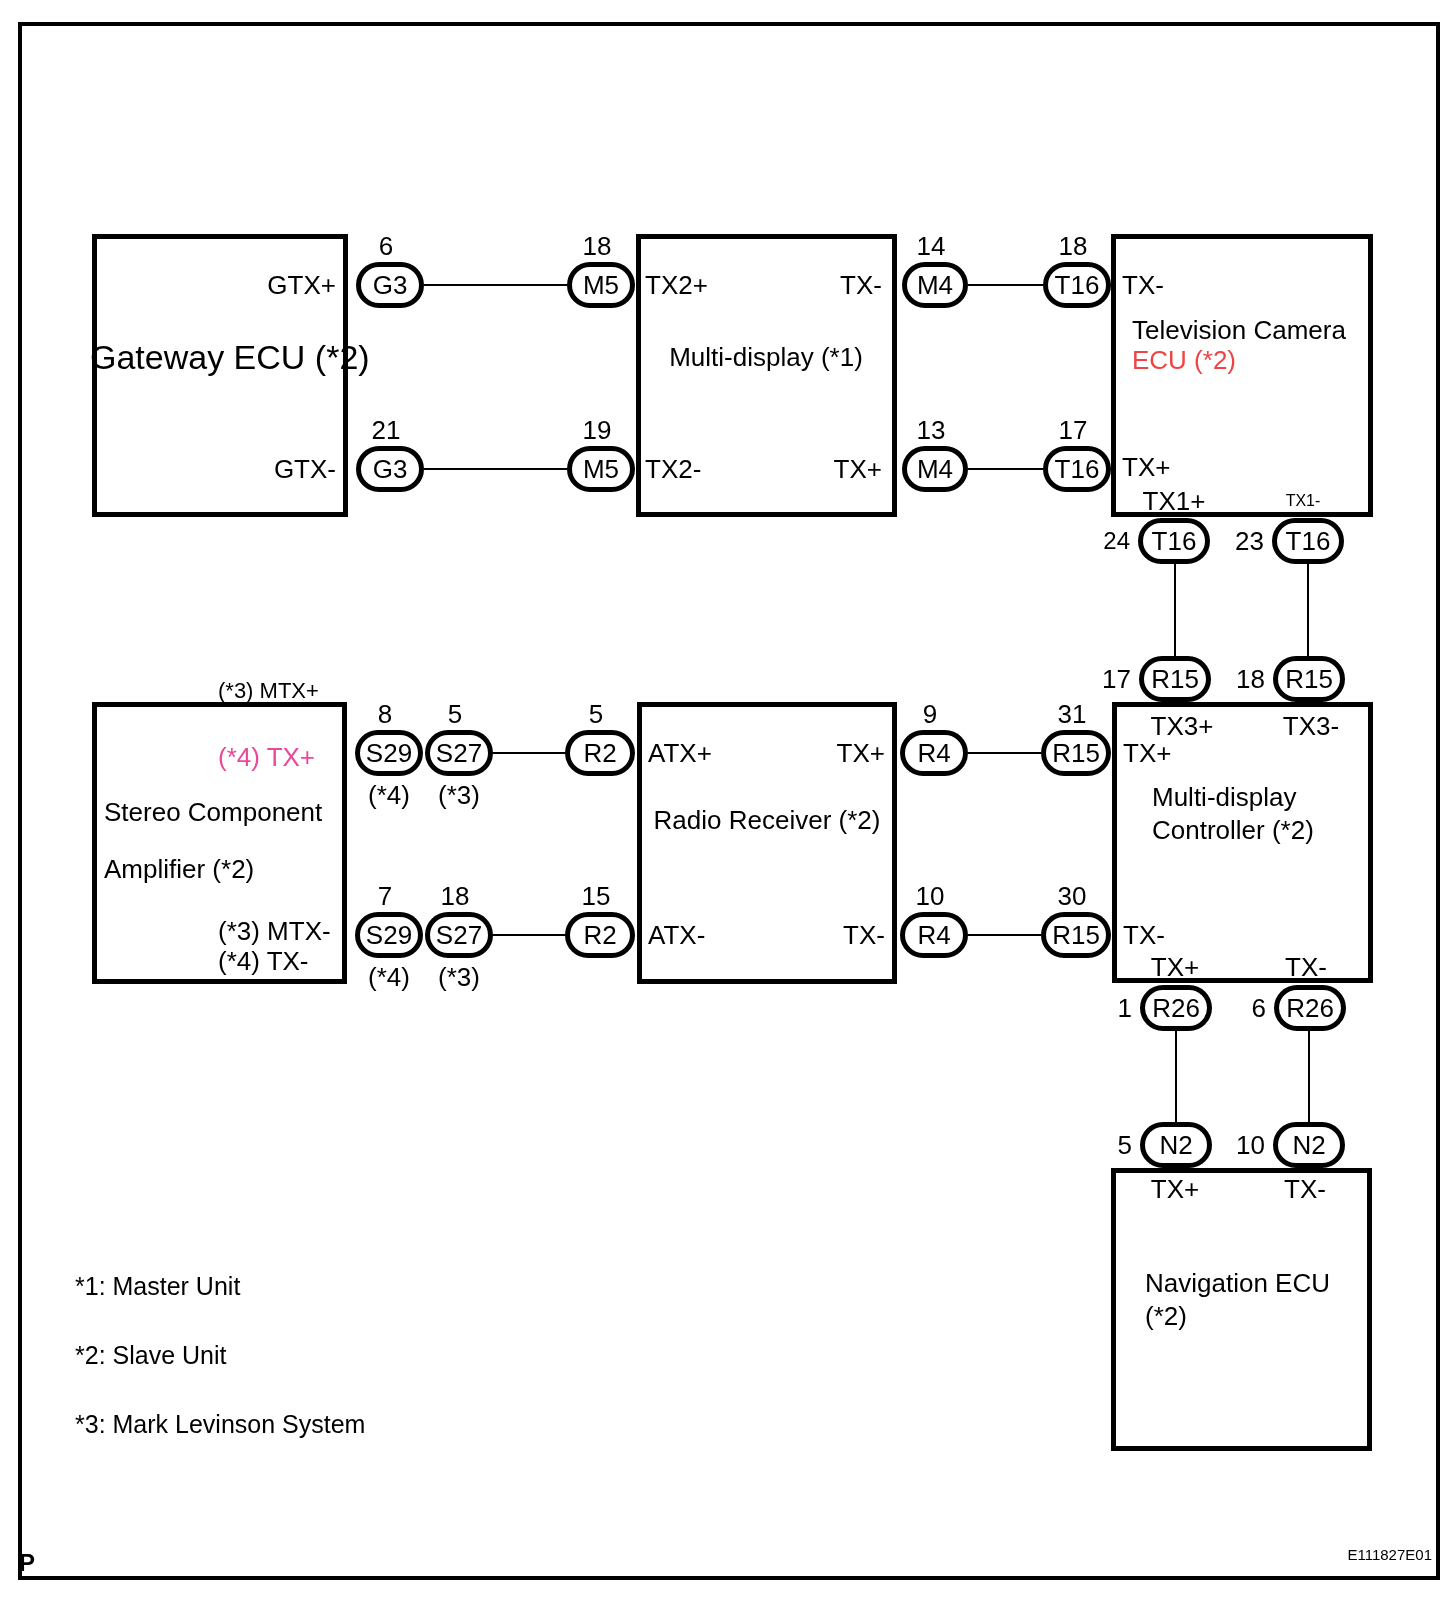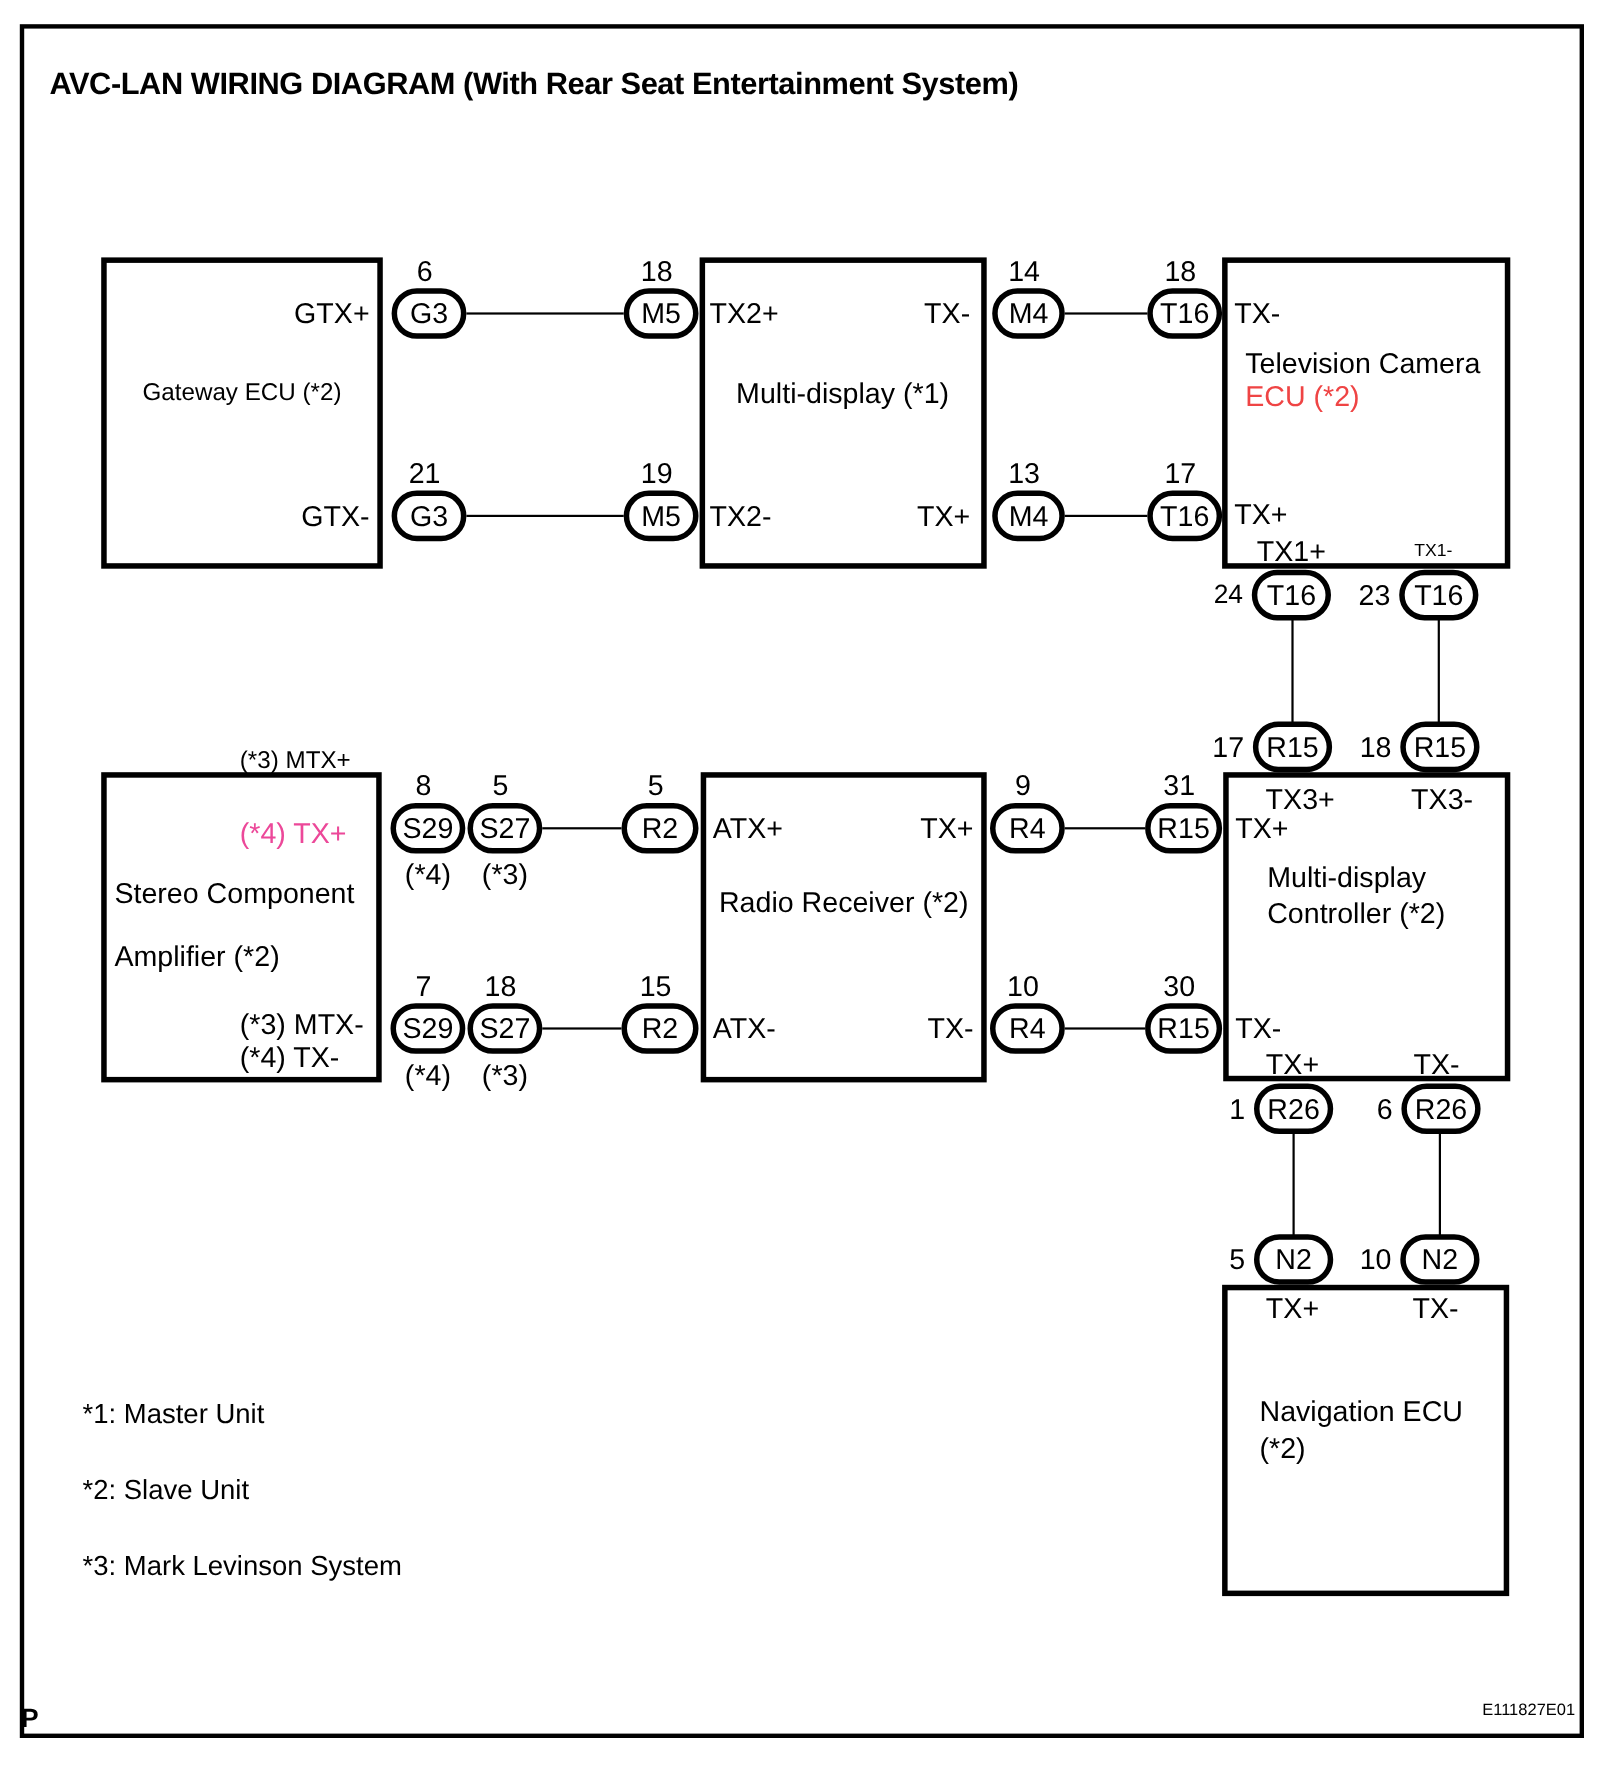--- a/index.html
+++ b/index.html
@@ -18,37 +18,36 @@
   .note { position:absolute; left:75px; font-size:25px; line-height:32px; white-space:nowrap; }
   .note-1 { top:1270px; } .note-2 { top:1339px; } .note-3 { top:1408px; } .note-4 { top:1477px; }
   .figcode { position:absolute; right:24px; top:1546px; font-size:15px; }
   .pmark { position:absolute; left:19px; top:1549px; font-size:24px; font-weight:bold; }
 </style>
 </head>
 <body>
 
 <div class="page">
   <div class="frame"></div>
-  <div class="title">AVC-LAN WIRING DIAGRAM (With Rear Seat Entertainment System)</div>
 
   <div id="stage">
       <div style="position: absolute; left: 424px; top: 284px; width: 143px; height: 2px; background: rgb(0, 0, 0); z-index: 2;"></div>
       <div style="position: absolute; left: 968px; top: 284px; width: 75px; height: 2px; background: rgb(0, 0, 0); z-index: 2;"></div>
       <div style="position: absolute; left: 424px; top: 468px; width: 143px; height: 2px; background: rgb(0, 0, 0); z-index: 2;"></div>
       <div style="position: absolute; left: 968px; top: 468px; width: 75px; height: 2px; background: rgb(0, 0, 0); z-index: 2;"></div>
       <div style="position: absolute; left: 493px; top: 752px; width: 72px; height: 2px; background: rgb(0, 0, 0); z-index: 2;"></div>
       <div style="position: absolute; left: 968px; top: 752px; width: 73px; height: 2px; background: rgb(0, 0, 0); z-index: 2;"></div>
       <div style="position: absolute; left: 493px; top: 934px; width: 72px; height: 2px; background: rgb(0, 0, 0); z-index: 2;"></div>
       <div style="position: absolute; left: 968px; top: 934px; width: 73px; height: 2px; background: rgb(0, 0, 0); z-index: 2;"></div>
       <div style="position: absolute; left: 1174px; top: 563px; width: 2px; height: 94px; background: rgb(0, 0, 0); z-index: 2;"></div>
       <div style="position: absolute; left: 1307px; top: 563px; width: 2px; height: 94px; background: rgb(0, 0, 0); z-index: 2;"></div>
       <div style="position: absolute; left: 1175px; top: 1030px; width: 2px; height: 93px; background: rgb(0, 0, 0); z-index: 2;"></div>
       <div style="position: absolute; left: 1308px; top: 1030px; width: 2px; height: 93px; background: rgb(0, 0, 0); z-index: 2;"></div>
       <div style="position: absolute; left: 92px; top: 234px; width: 256px; height: 283px; border: 5px solid rgb(0, 0, 0); box-sizing: border-box; background: rgb(255, 255, 255); z-index: 1;"></div>
-      <div style="position: absolute; top: 342px; font-size: 22px; line-height: 30px; white-space: nowrap; z-index: 4; color: rgb(0, 0, 0); left: 90px; width: 260px; text-align: center;">Gateway ECU (*2)</div>
+      <div style="position: absolute; top: 342px; font-size: 34px; line-height: 30px; white-space: nowrap; z-index: 4; color: rgb(0, 0, 0); left: 90px; width: 260px; text-align: center;">Gateway ECU (*2)</div>
       <div style="position: absolute; top: 270px; font-size: 26px; line-height: 30px; white-space: nowrap; z-index: 4; color: rgb(0, 0, 0); left: 76px; width: 260px; text-align: right;">GTX+</div>
       <div style="position: absolute; top: 454px; font-size: 26px; line-height: 30px; white-space: nowrap; z-index: 4; color: rgb(0, 0, 0); left: 76px; width: 260px; text-align: right;">GTX-</div>
       <div style="position: absolute; left: 636px; top: 234px; width: 261px; height: 283px; border: 5px solid rgb(0, 0, 0); box-sizing: border-box; background: rgb(255, 255, 255); z-index: 1;"></div>
       <div style="position: absolute; top: 342px; font-size: 26px; line-height: 30px; white-space: nowrap; z-index: 4; color: rgb(0, 0, 0); left: 636px; width: 260px; text-align: center;">Multi-display (*1)</div>
       <div style="position: absolute; top: 270px; font-size: 26px; line-height: 30px; white-space: nowrap; z-index: 4; color: rgb(0, 0, 0); left: 645px;">TX2+</div>
       <div style="position: absolute; top: 270px; font-size: 26px; line-height: 30px; white-space: nowrap; z-index: 4; color: rgb(0, 0, 0); left: 622px; width: 260px; text-align: right;">TX-</div>
       <div style="position: absolute; top: 454px; font-size: 26px; line-height: 30px; white-space: nowrap; z-index: 4; color: rgb(0, 0, 0); left: 645px;">TX2-</div>
       <div style="position: absolute; top: 454px; font-size: 26px; line-height: 30px; white-space: nowrap; z-index: 4; color: rgb(0, 0, 0); left: 622px; width: 260px; text-align: right;">TX+</div>
       <div style="position: absolute; left: 1111px; top: 234px; width: 262px; height: 283px; border: 5px solid rgb(0, 0, 0); box-sizing: border-box; background: rgb(255, 255, 255); z-index: 1;"></div>
       <div style="position: absolute; top: 315px; font-size: 26px; line-height: 30px; white-space: nowrap; z-index: 4; color: rgb(0, 0, 0); left: 1132px;">Television Camera</div>

